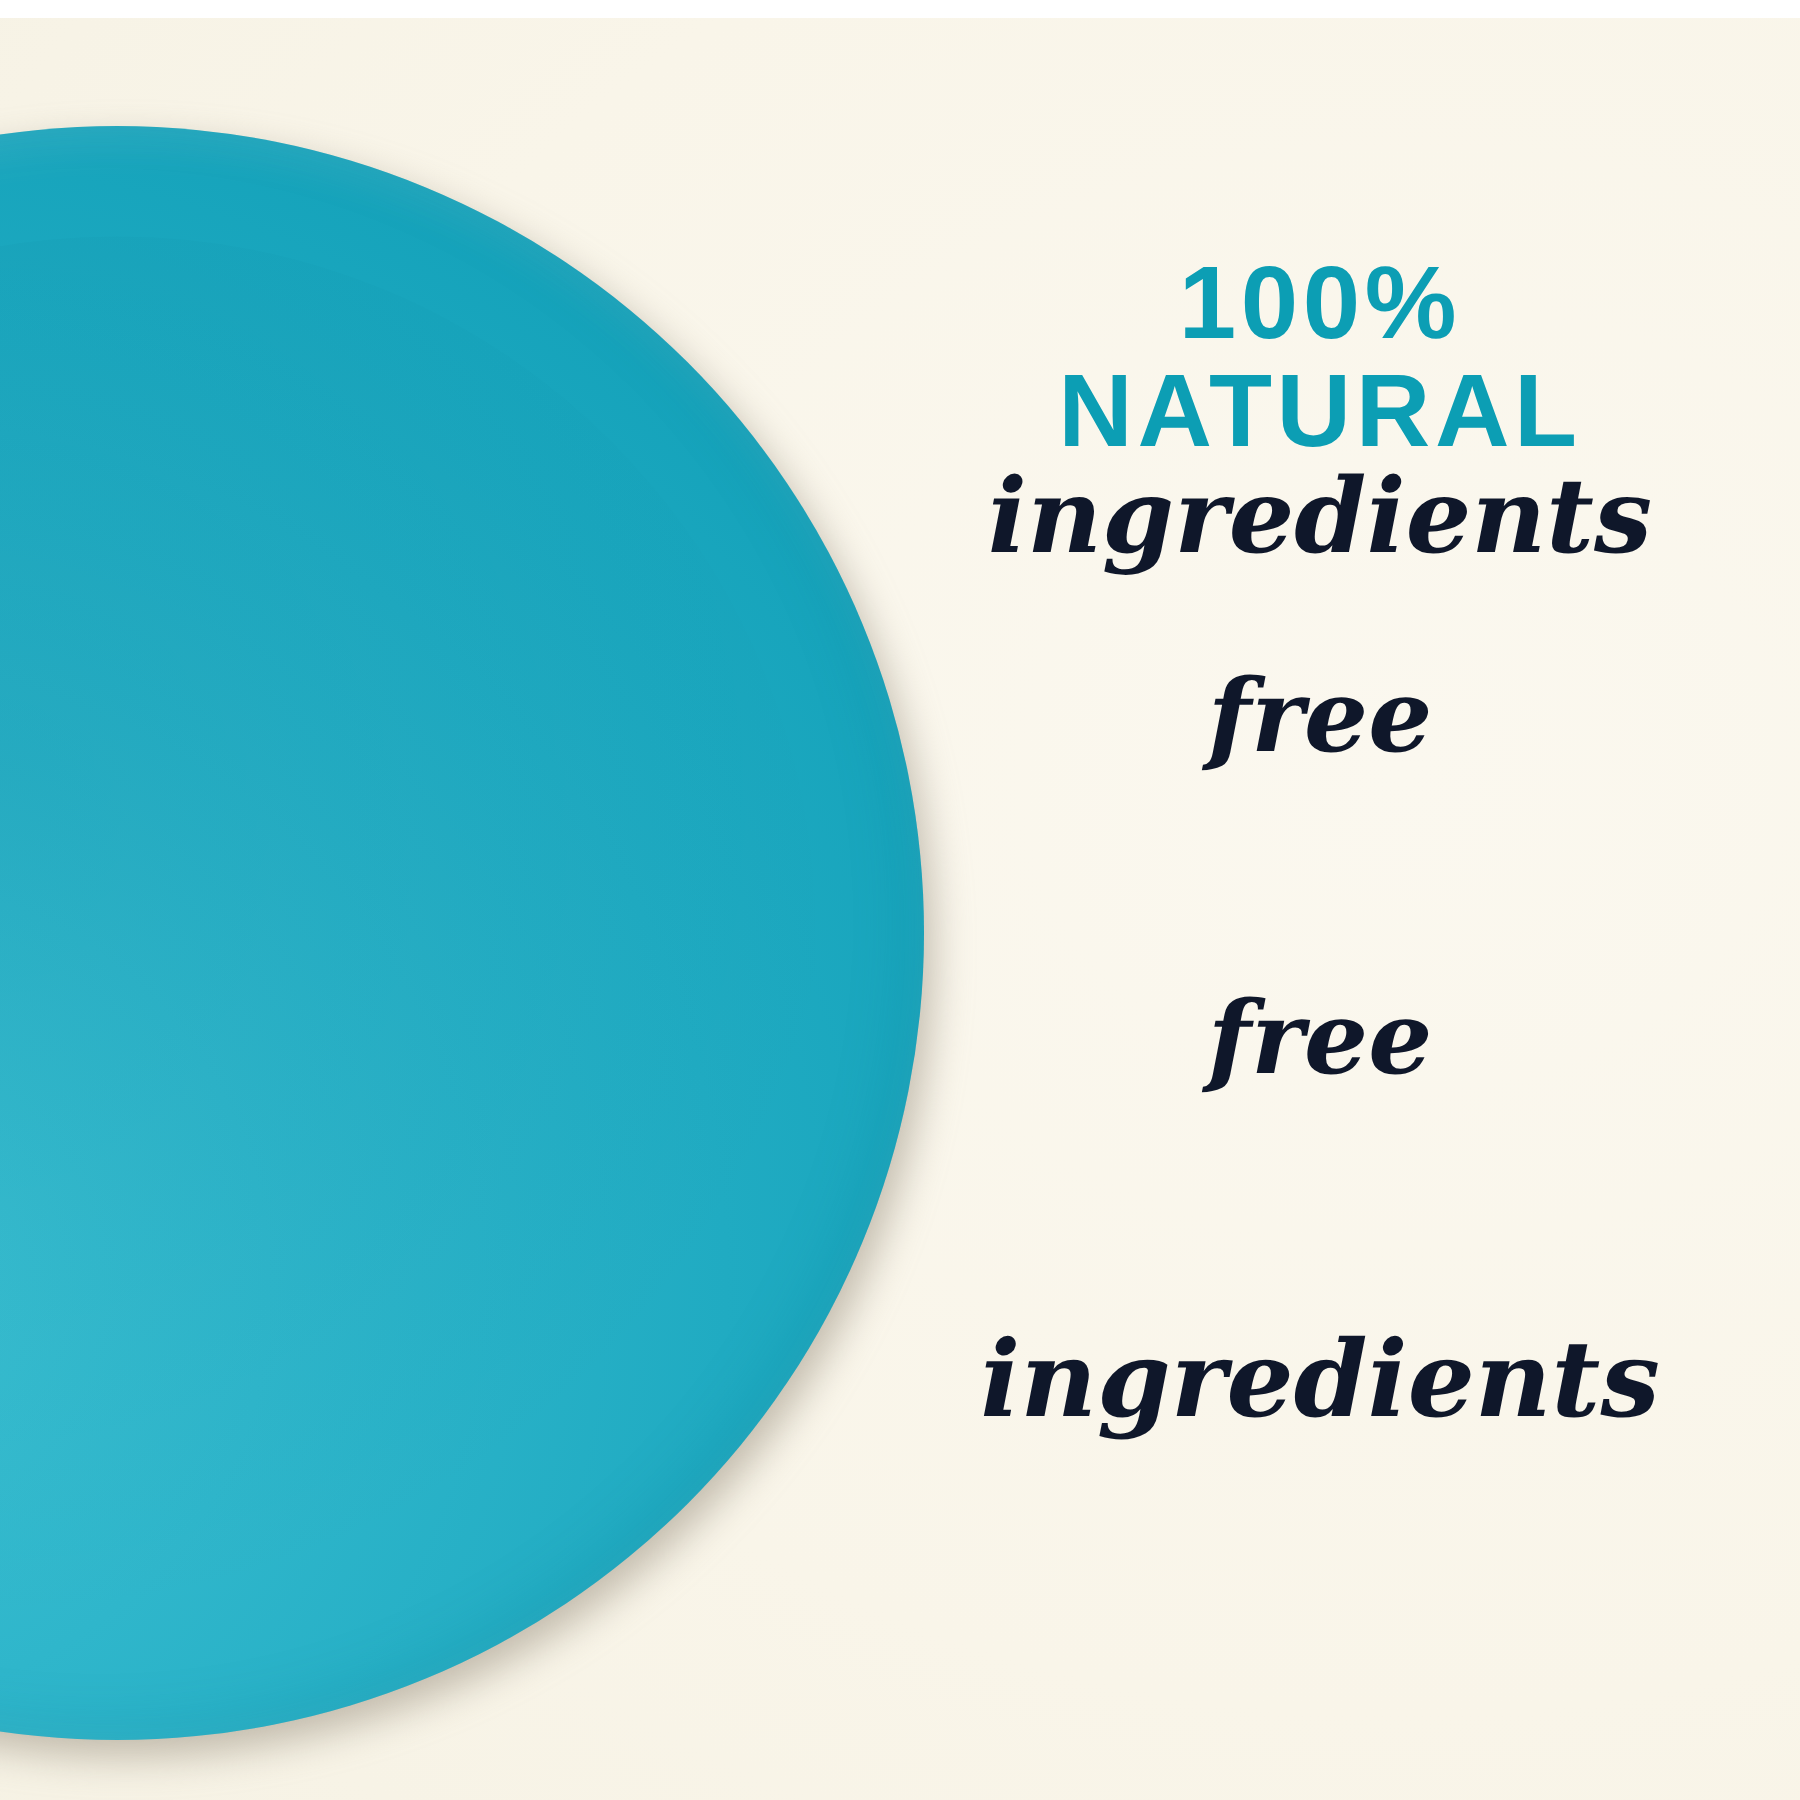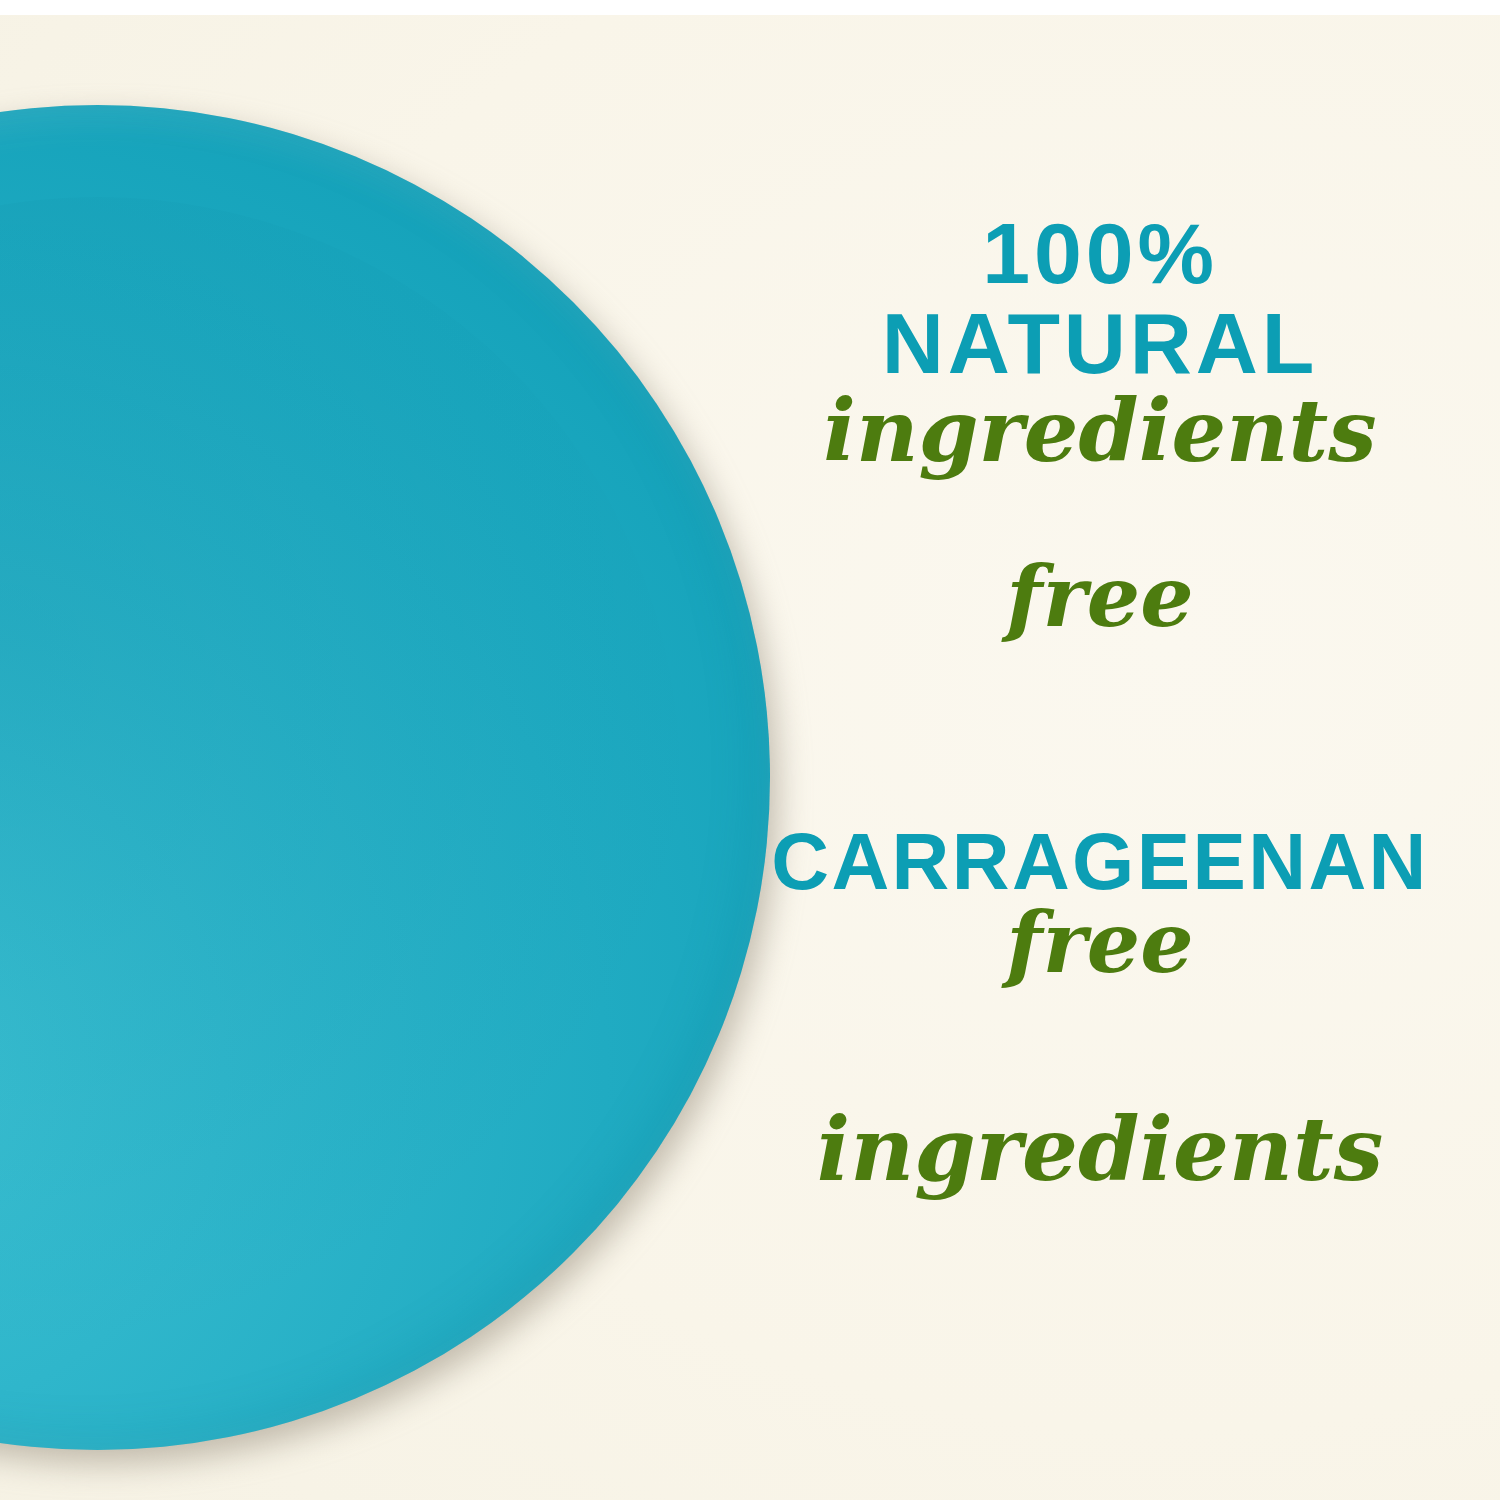--- a/index.html
+++ b/index.html
@@ -109,21 +109,21 @@
     color: #0C9EB4;
     font-family: "Liberation Sans", sans-serif;
     font-weight: 700;
     text-transform: uppercase;
     line-height: 0.98;
     letter-spacing: 0.045em;
     margin: 0;
     white-space: nowrap;
   }
   .script {
-    color: #4d7c0f;
+    color: #0f172a;
     font-family: "DejaVu Serif", serif;
     font-style: italic;
     font-weight: 700;
     line-height: 1.0;
     margin: 0;
     white-space: nowrap;
   }
 
   .c1-a { font-size: 86px; }
   .c1-b { font-size: 86px; margin-top: 6px; }
@@ -159,21 +159,20 @@
       <div class="cap c1-a">100%</div>
       <div class="cap c1-b">NATURAL</div>
       <div class="script c1-s">ingredients</div>
     </div>
 
     <div class="claim claim-2">
       <div class="script c2-s">free</div>
     </div>
 
     <div class="claim claim-3">
-      <div class="cap c3-a">CARRAGEENAN</div>
       <div class="script c3-s">free</div>
     </div>
 
     <div class="claim claim-4">
       <div class="script c4-s">ingredients</div>
     </div>
 
   </div>
 
 </div>

